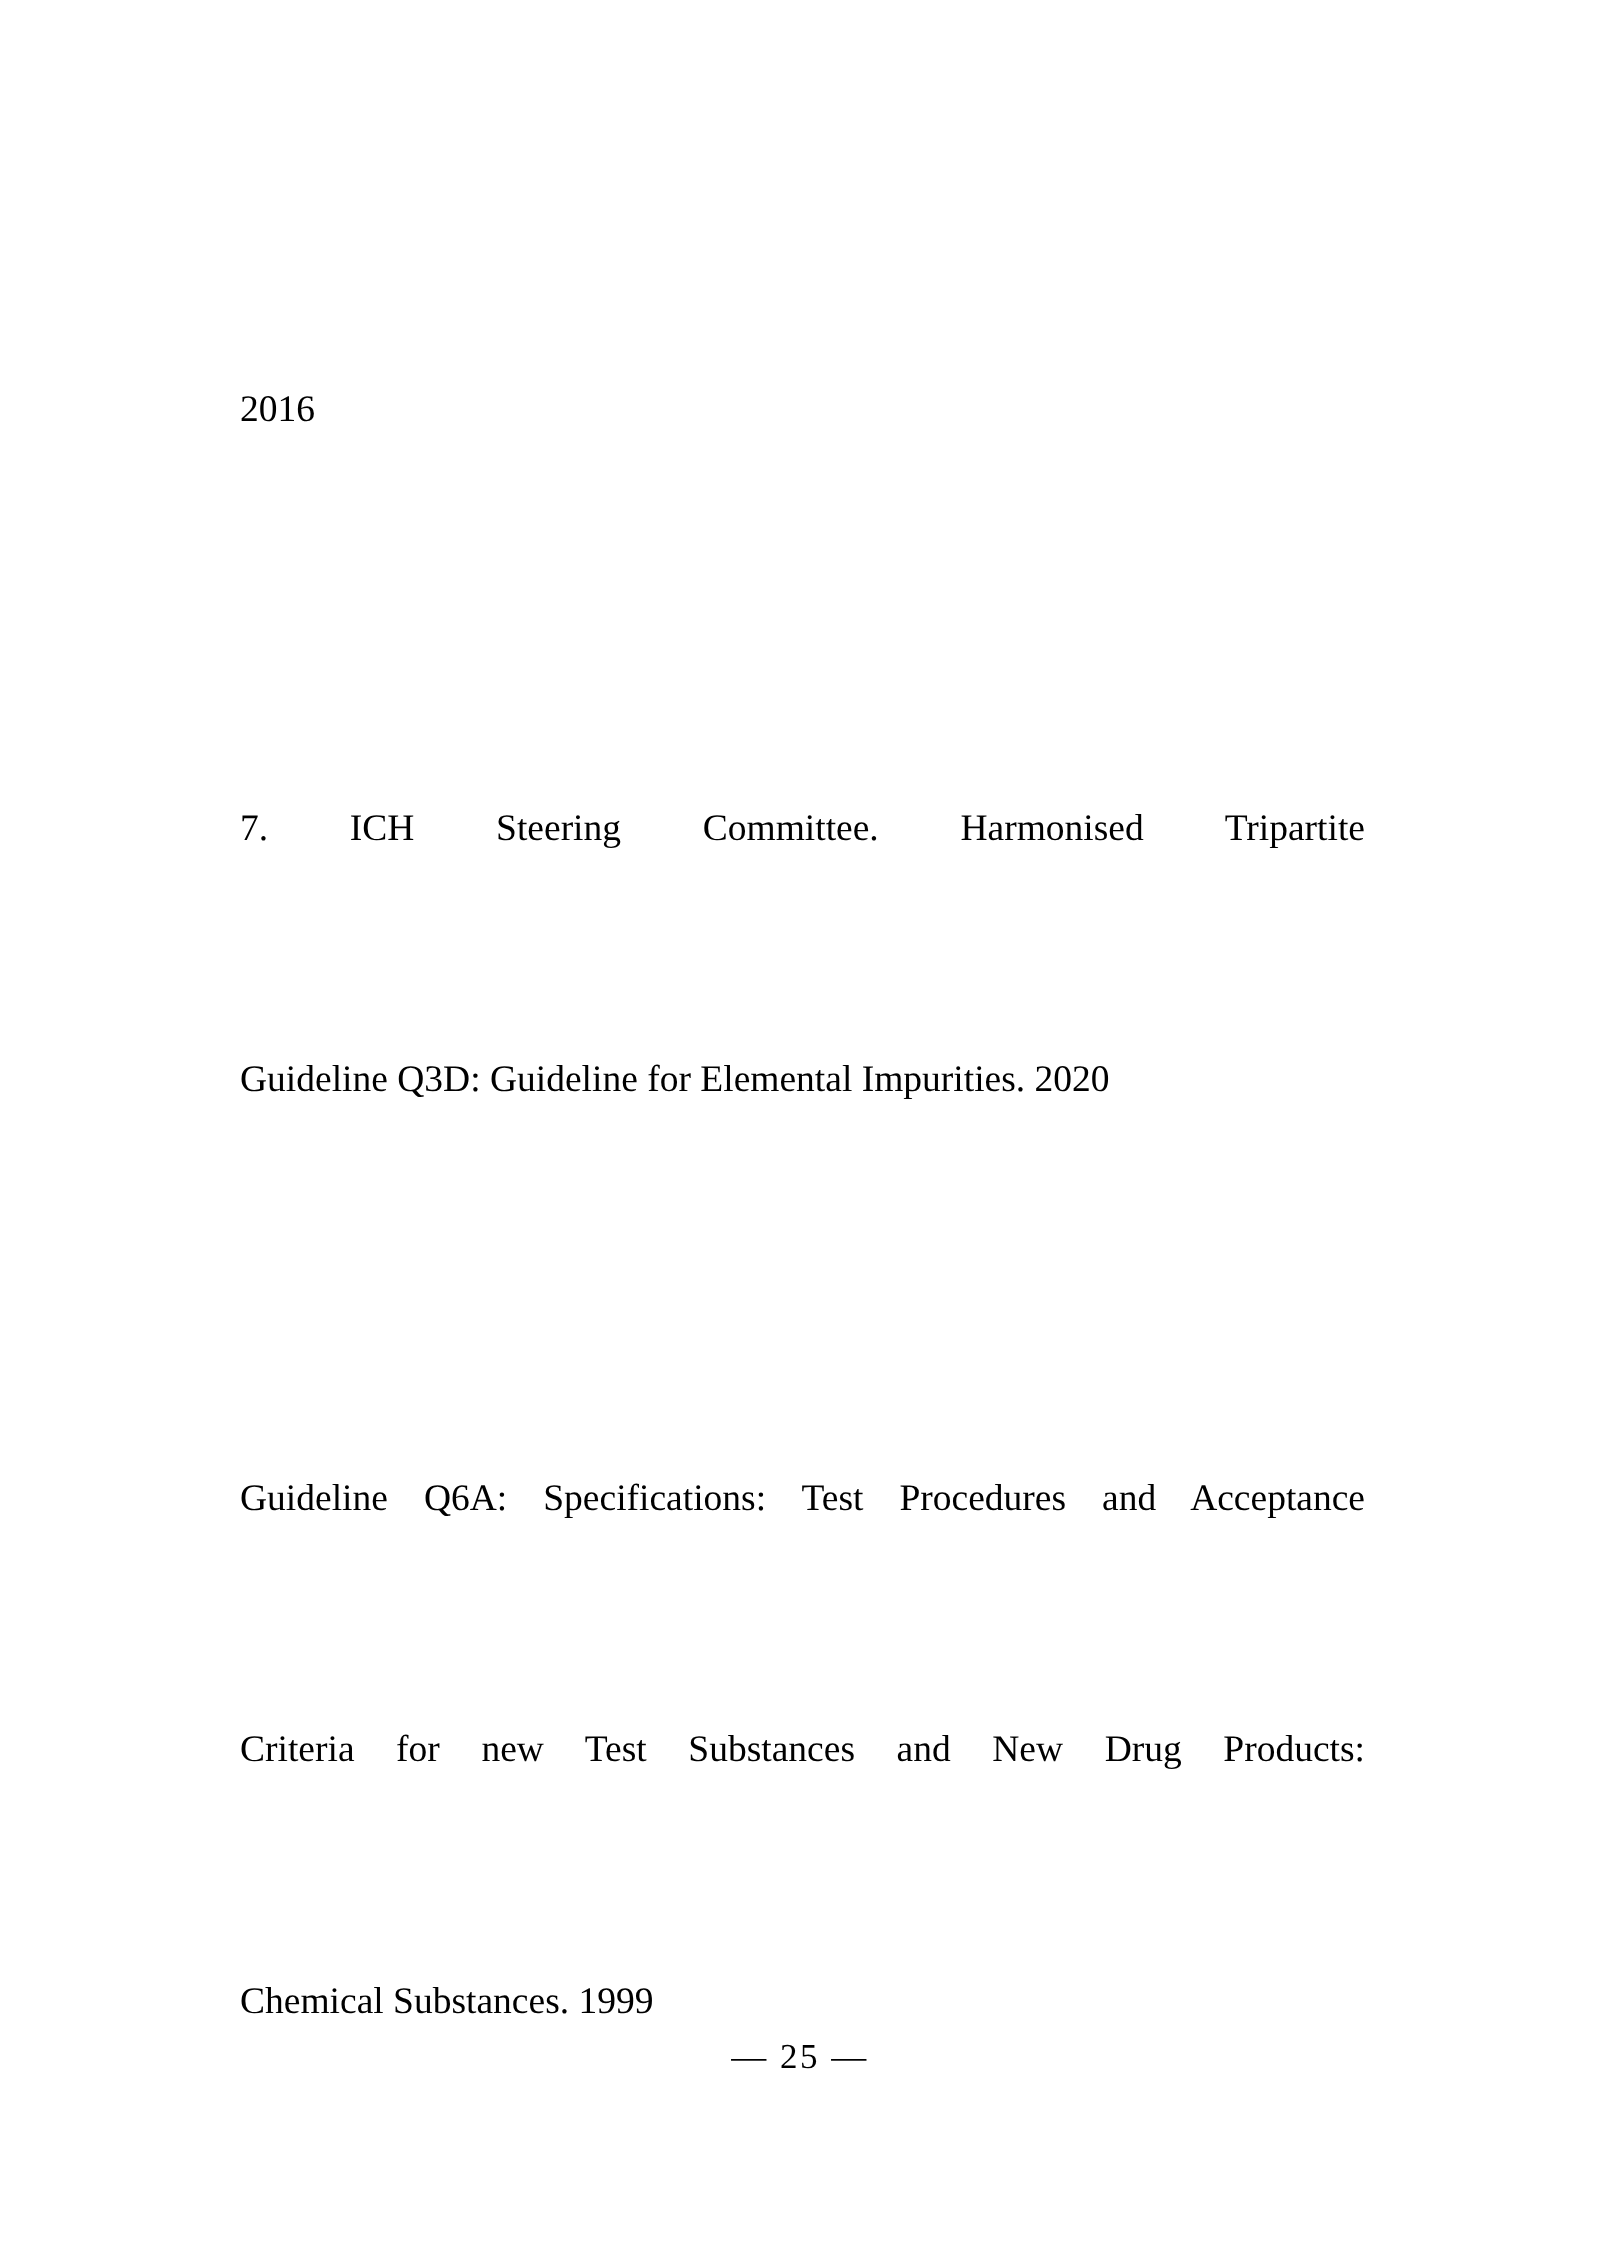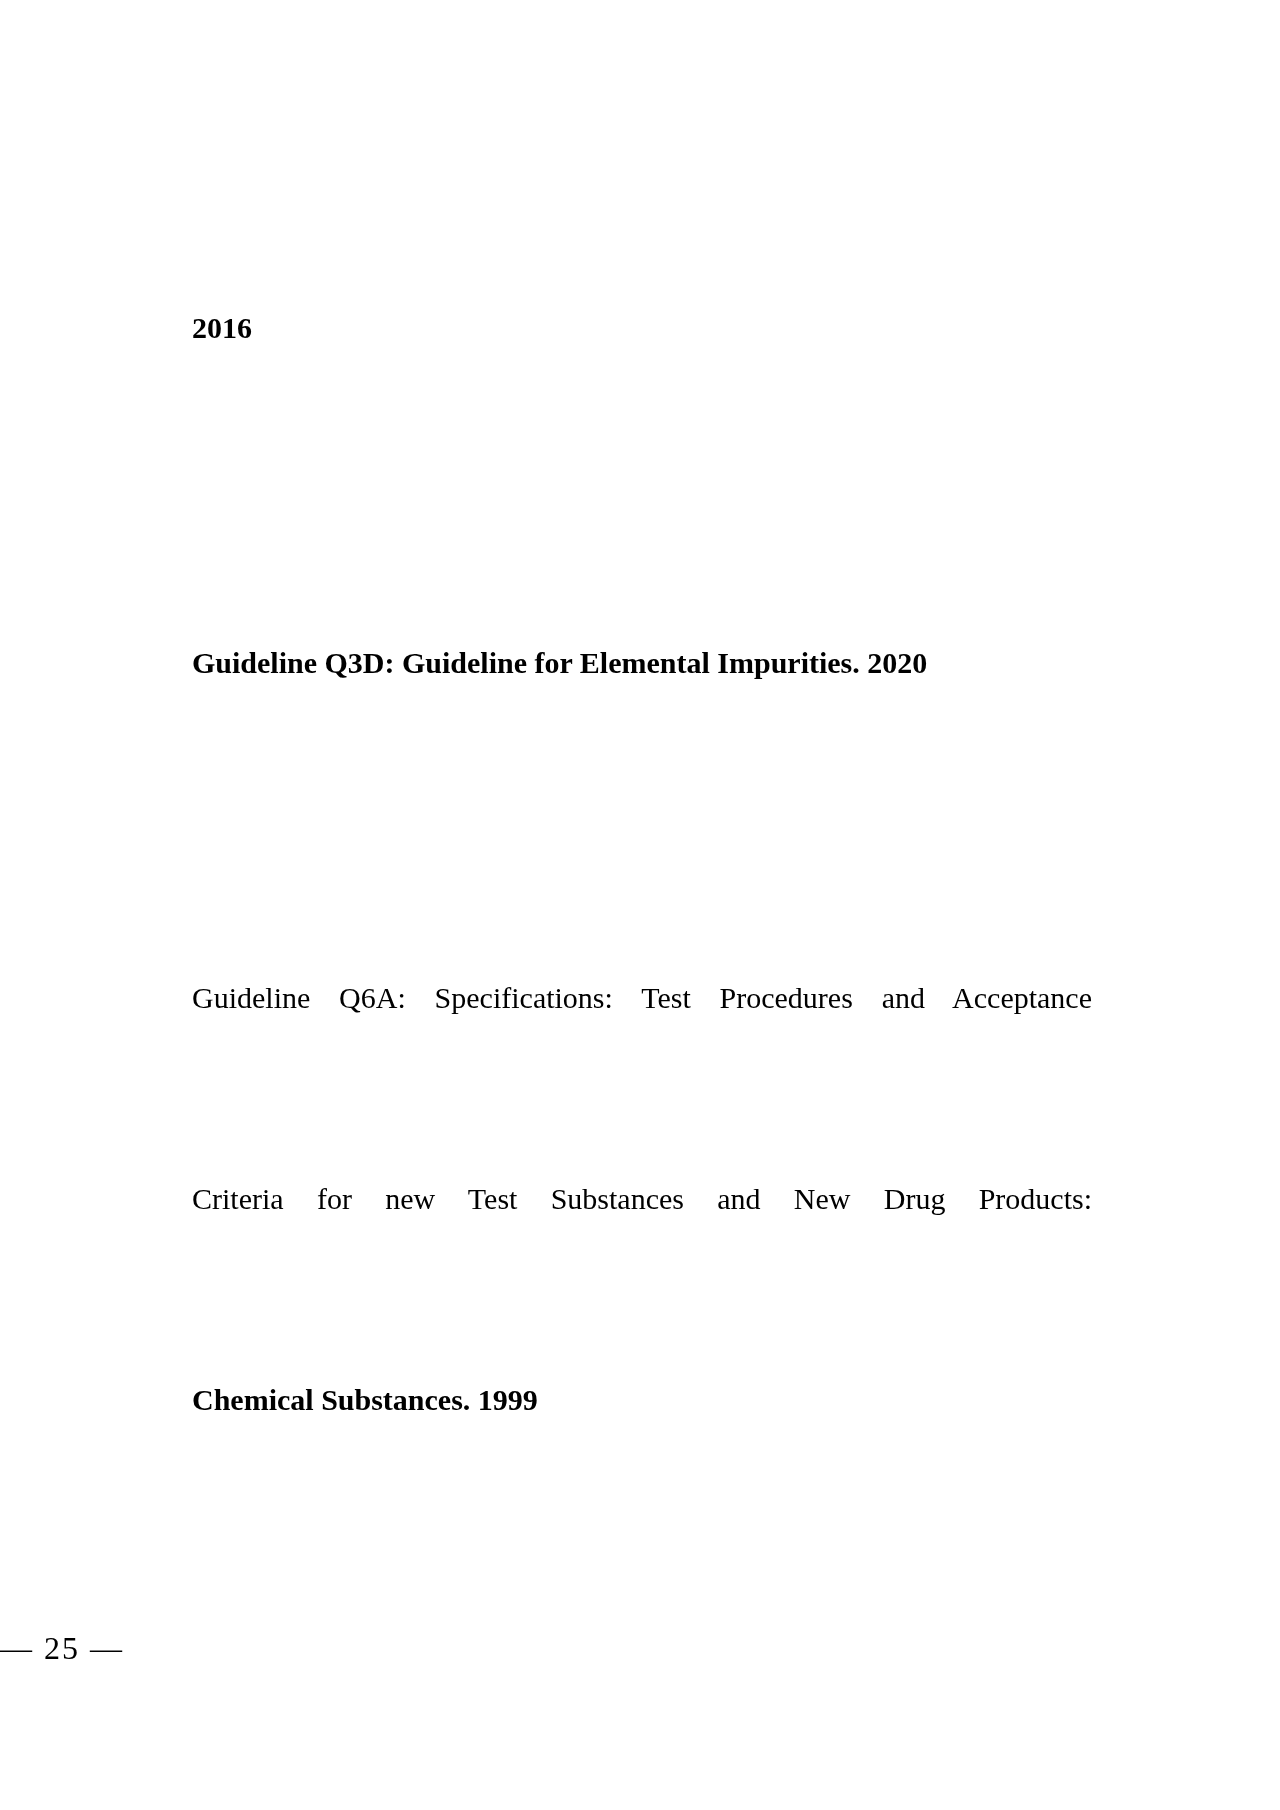--- a/index.html
+++ b/index.html
@@ -44,43 +44,44 @@
   .para > .line {
     display: block;
   }
   .line.just {
     text-align: justify;
     text-align-last: justify;
   }
   .line.last {
     text-align: center;
     text-align-last: left;
-    font-weight: bold;
   }
   .footer {
     position: absolute;
     left: 0;
     top: 1630px;
     width: 1280px;
-    font-size: 32px;
+    text-align: center;
+    font-size: 28px;
     font-family: "Liberation Serif", serif;
     letter-spacing: 2px;
   }
 </style>
 </head>
 <body>
 
 <div class="page">
   <div class="content">
 
     <div class="para cont">
       <span class="line last">2016</span>
     </div>
 
     <div class="para">
+      <span class="line just">7. ICH Steering Committee. Harmonised Tripartite</span>
       <span class="line last">Guideline Q3D: Guideline for Elemental Impurities. 2020</span>
     </div>
 
     <div class="para">
       <span class="line just">Guideline Q6A: Specifications: Test Procedures and Acceptance</span>
       <span class="line just">Criteria for new Test Substances and New Drug Products:</span>
       <span class="line last">Chemical Substances. 1999</span>
     </div>
 
   </div>

